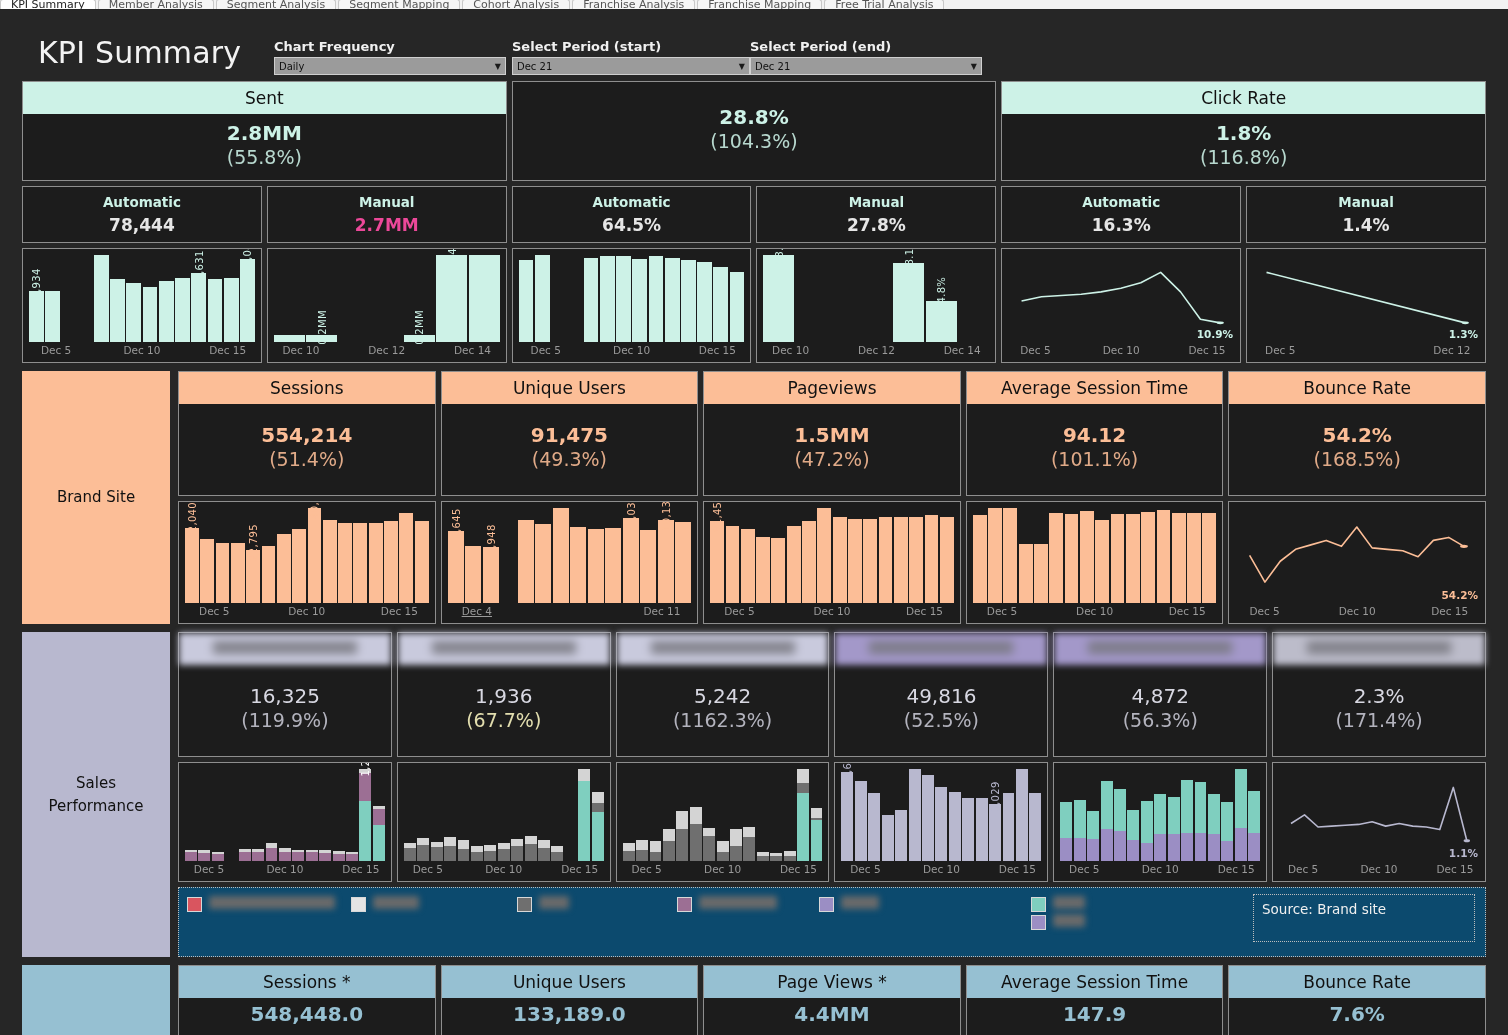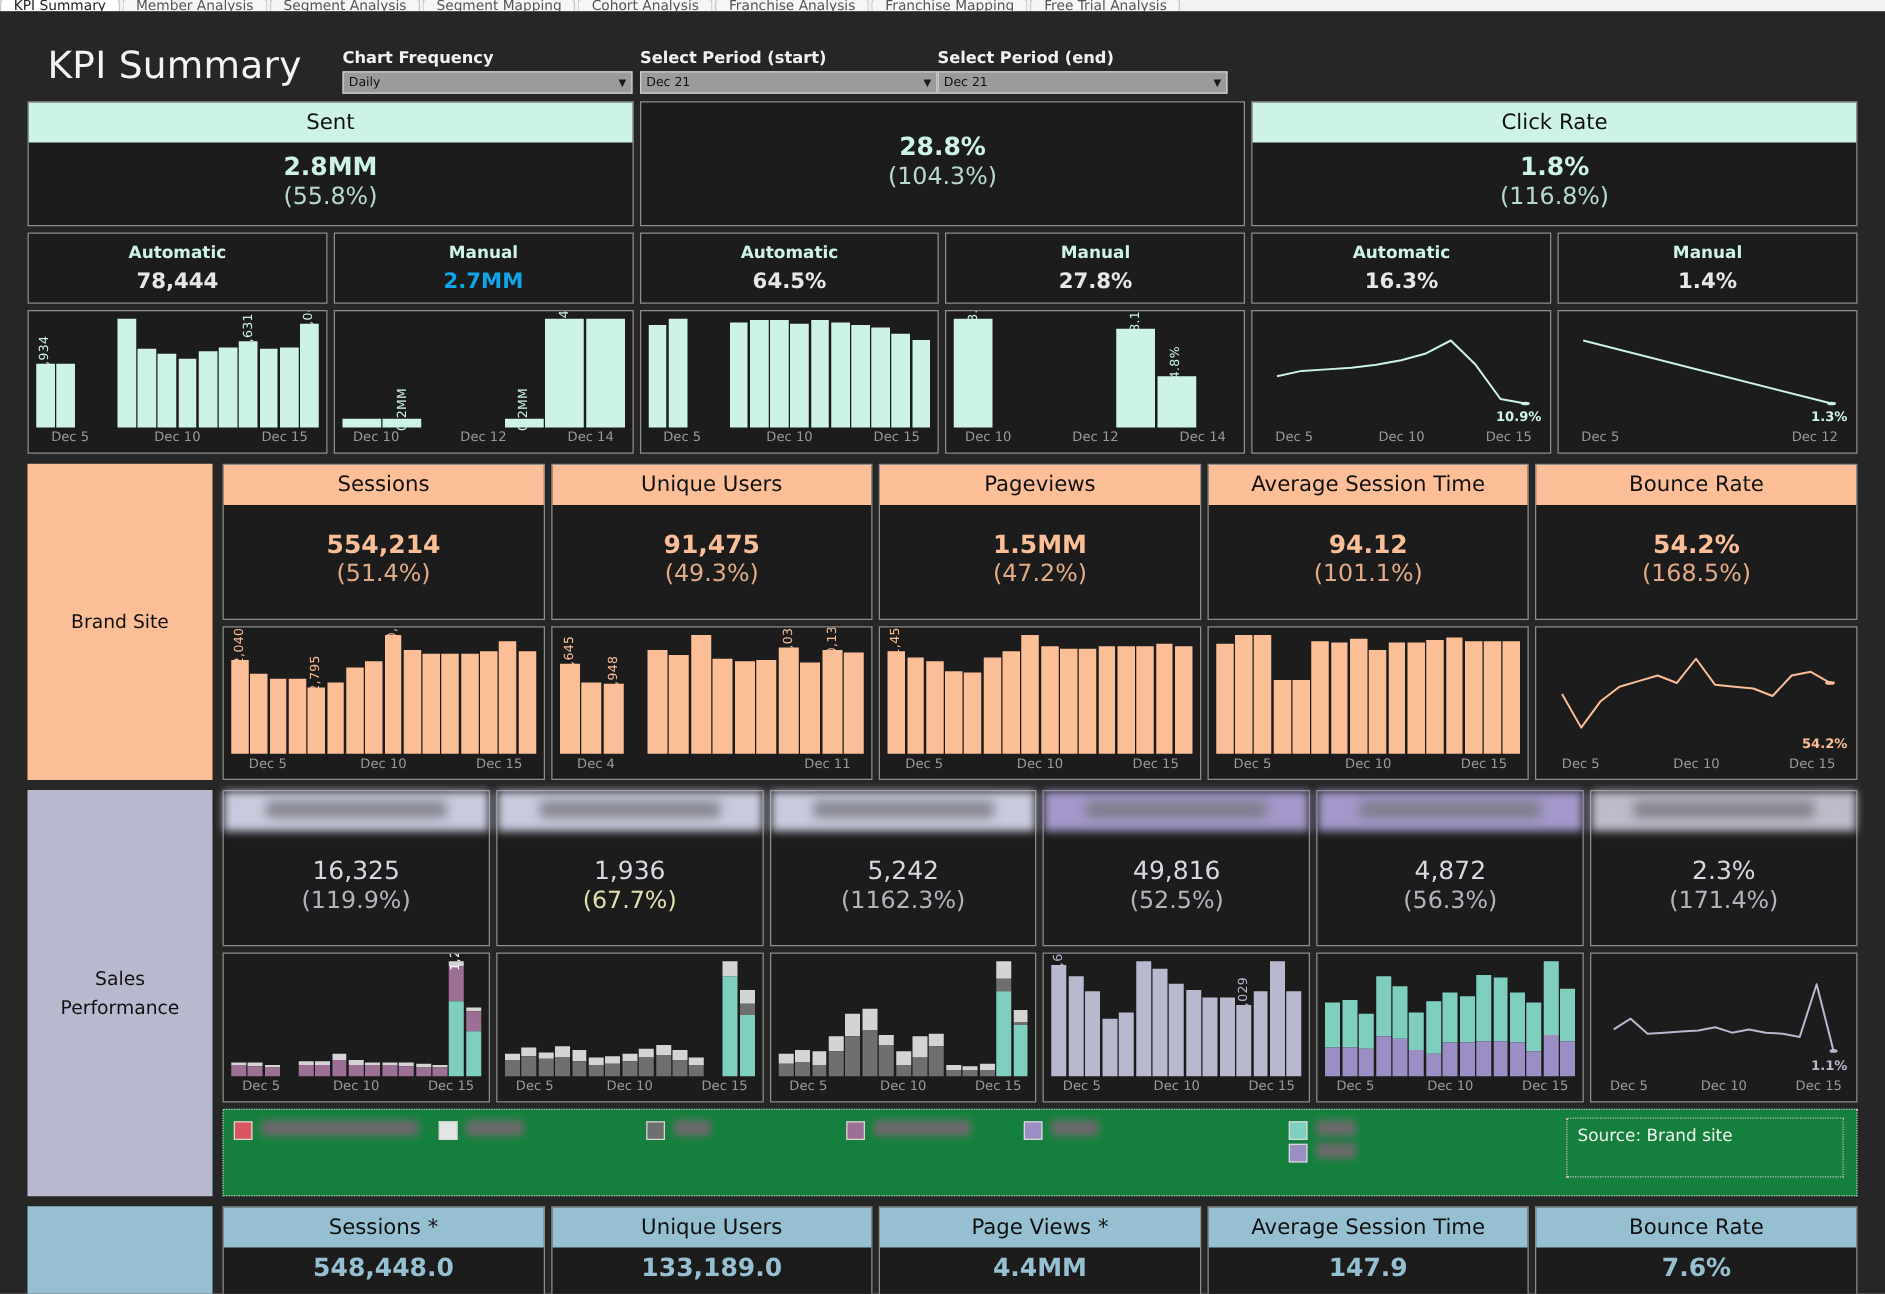--- a/index.html
+++ b/index.html
@@ -97,21 +97,21 @@
   .bar{flex:1;display:flex;flex-direction:column;justify-content:flex-end;position:relative;}
   .seg{width:100%;}
   .blabel{
     position:absolute;left:50%;transform:translateX(-50%) rotate(-90deg);
     transform-origin:center center;white-space:nowrap;font-size:10px;
     letter-spacing:.3px;
   }
 
   
   .legend{
-    border:1px dotted #bdbdbd;background:#15803d;margin:0;
+    border:1px dotted #bdbdbd;background:#0c4a6e;margin:0;
     height:52px;display:flex;align-items:flex-start;padding:8px 10px;position:relative;
   }
   .leg-item{display:flex;align-items:flex-start;gap:7px;}
   .swatch{width:13px;height:13px;border:1px solid #d8d8d8;flex:none;margin-top:1px;}
   .leg-text{height:13px;border-radius:1px;filter:blur(3px);background:#6a6a6a;}
   .source-box{
     position:absolute;right:10px;top:6px;width:212px;height:40px;
     border:1px dotted #bdbdbd;display:flex;align-items:flex-start;
     padding:6px 0 0 8px;font-size:13.5px;color:#f0f0f0;
   }
@@ -184,21 +184,21 @@
               </div>
             </div>
           </div>
           <div class="row" style="height: 57px;">
             <div class="sub">
               <div class="sub-title" style="color: rgb(205, 242, 231);">Automatic</div>
               <div class="sub-val" style="color: rgb(230, 230, 230);">78,444</div>
             </div>
             <div class="sub">
               <div class="sub-title" style="color: rgb(205, 242, 231);">Manual</div>
-              <div class="sub-val" style="color: #0ea5e9;">2.7MM</div>
+              <div class="sub-val" style="color: #ec4899;">2.7MM</div>
             </div>
             <div class="sub">
               <div class="sub-title" style="color: rgb(205, 242, 231);">Automatic</div>
               <div class="sub-val" style="color: rgb(230, 230, 230);">64.5%</div>
             </div>
             <div class="sub">
               <div class="sub-title" style="color: rgb(205, 242, 231);">Manual</div>
               <div class="sub-val" style="color: rgb(230, 230, 230);">27.8%</div>
             </div>
             <div class="sub">
@@ -562,21 +562,21 @@
                   <div class="bar" style="height: 87.7972%;">
                     <div class="seg" style="height: 100%; background: rgb(252, 190, 151);"></div>
                     <div class="blabel" style="color: rgb(252, 190, 151); bottom: 100%; margin-bottom: 2px;">10,137</div>
                   </div>
                   <div class="bar" style="height: 84.8377%;">
                     <div class="seg" style="height: 100%; background: rgb(252, 190, 151);"></div>
                   </div>
                 </div>
               </div>
               <div class="axis">
-                <span style="left: 12%;">Dec 4</span>
+                <span style="left: 12%; text-decoration: underline;">Dec 4</span>
                 <span style="left: 88%;">Dec 11</span>
               </div>
             </div>
             <div class="tile">
               <div class="plot">
                 <div class="bars">
                   <div class="bar" style="height: 86.2736%;">
                     <div class="seg" style="height: 100%; background: rgb(252, 190, 151);"></div>
                     <div class="blabel" style="color: rgb(252, 190, 151); bottom: 100%; margin-bottom: 2px;">91,450</div>
                   </div>

